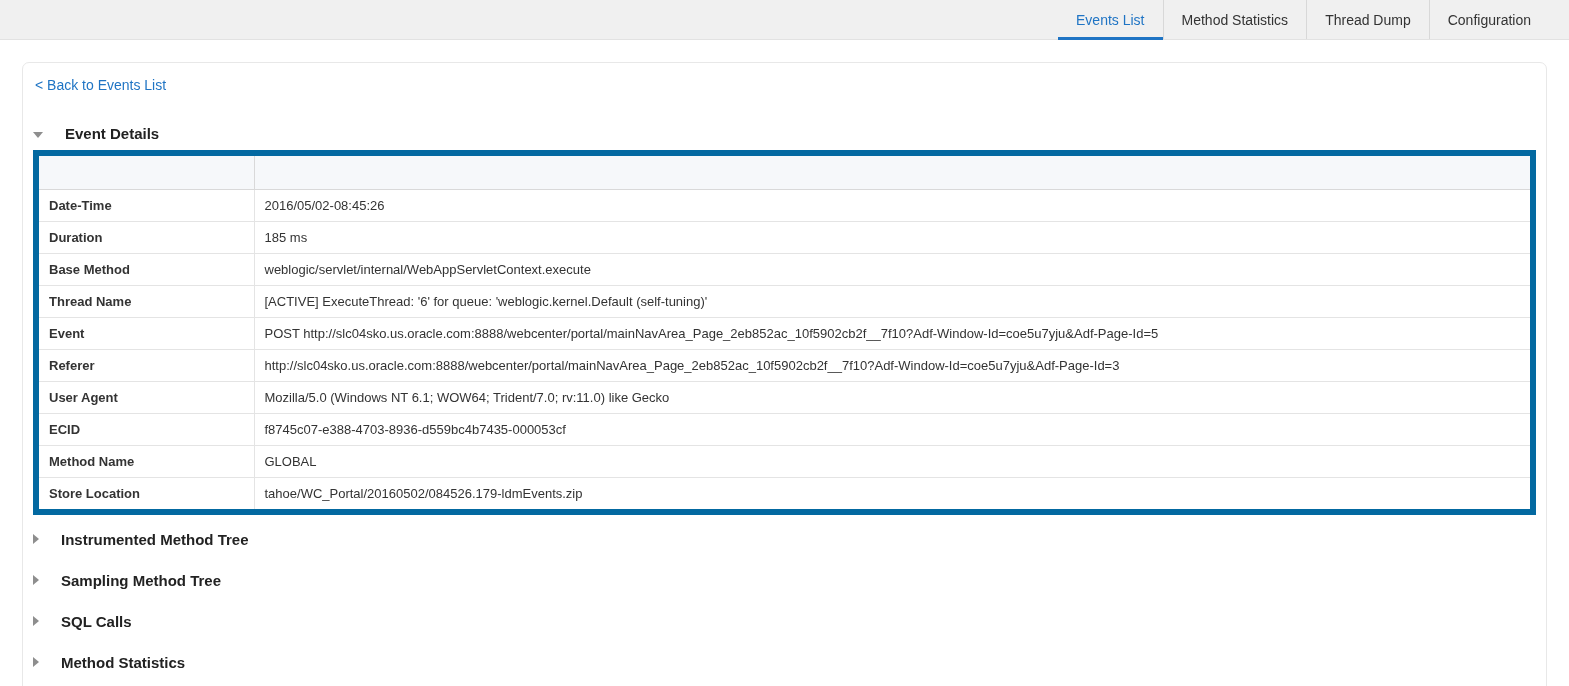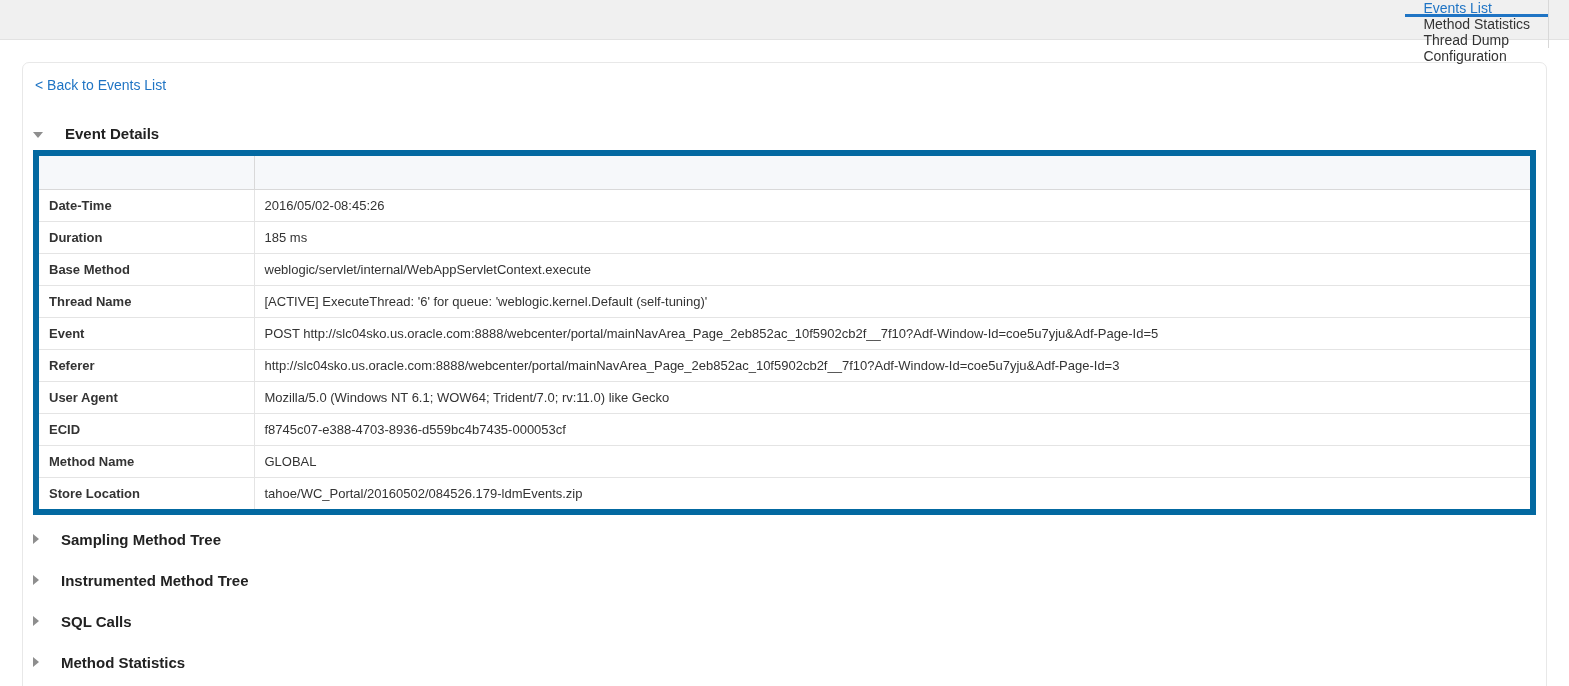--- a/index.html
+++ b/index.html
@@ -15,21 +15,20 @@
     border-bottom: 1px solid #e2e2e2;
     height: 40px;
     display: flex;
     justify-content: flex-end;
     align-items: stretch;
     padding-right: 20px;
   }
   .tabs {
     display: flex;
     align-items: stretch;
-    flex-direction: column;
   }
   .tab {
     display: flex;
     align-items: center;
     padding: 0 18px;
     font-size: 14px;
     color: #333;
     cursor: pointer;
     position: relative;
     border-right: 1px solid #d8d8d8;
@@ -193,34 +192,34 @@
           <td class="key">Store Location</td>
           <td>tahoe/WC_Portal/20160502/084526.179-ldmEvents.zip</td>
         </tr>
       </tbody>
     </table>
   </div>
 
   <div class="collapsed-section">
     <div class="section-header">
       <span class="disclosure right"></span>
+      <span>Instrumented Method Tree</span>
+    </div>
+  </div>
+
+  <div class="collapsed-section">
+    <div class="section-header">
+      <span class="disclosure right"></span>
       <span>Sampling Method Tree</span>
     </div>
   </div>
 
   <div class="collapsed-section">
     <div class="section-header">
       <span class="disclosure right"></span>
-      <span>Instrumented Method Tree</span>
-    </div>
-  </div>
-
-  <div class="collapsed-section">
-    <div class="section-header">
-      <span class="disclosure right"></span>
       <span>SQL Calls</span>
     </div>
   </div>
 
   <div class="collapsed-section">
     <div class="section-header">
       <span class="disclosure right"></span>
       <span>Method Statistics</span>
     </div>
   </div>

